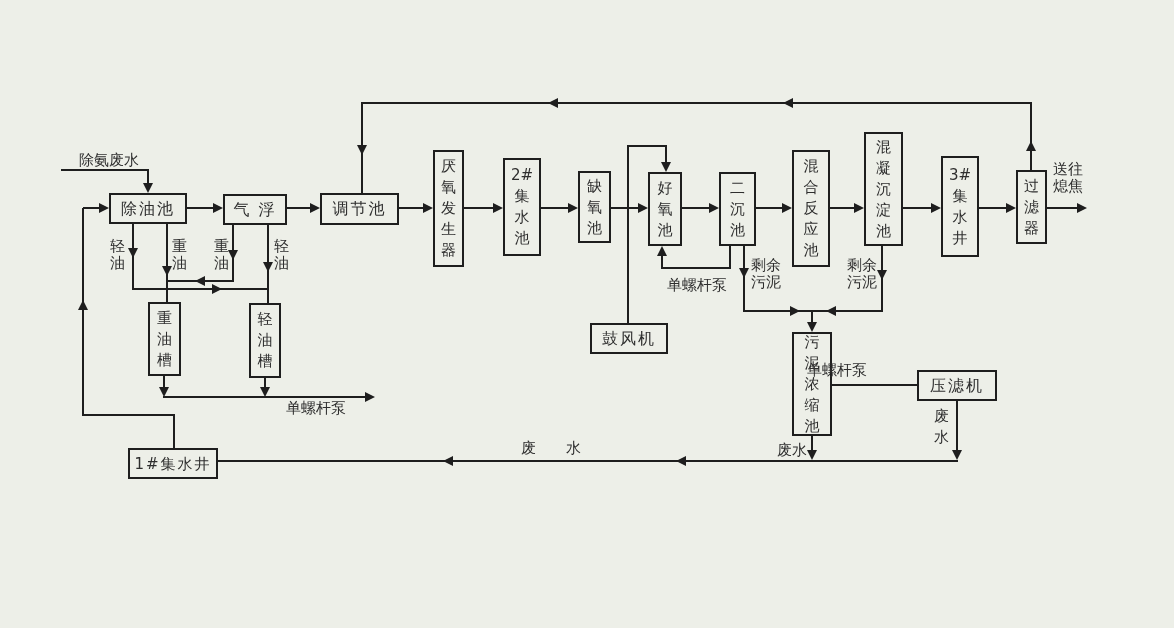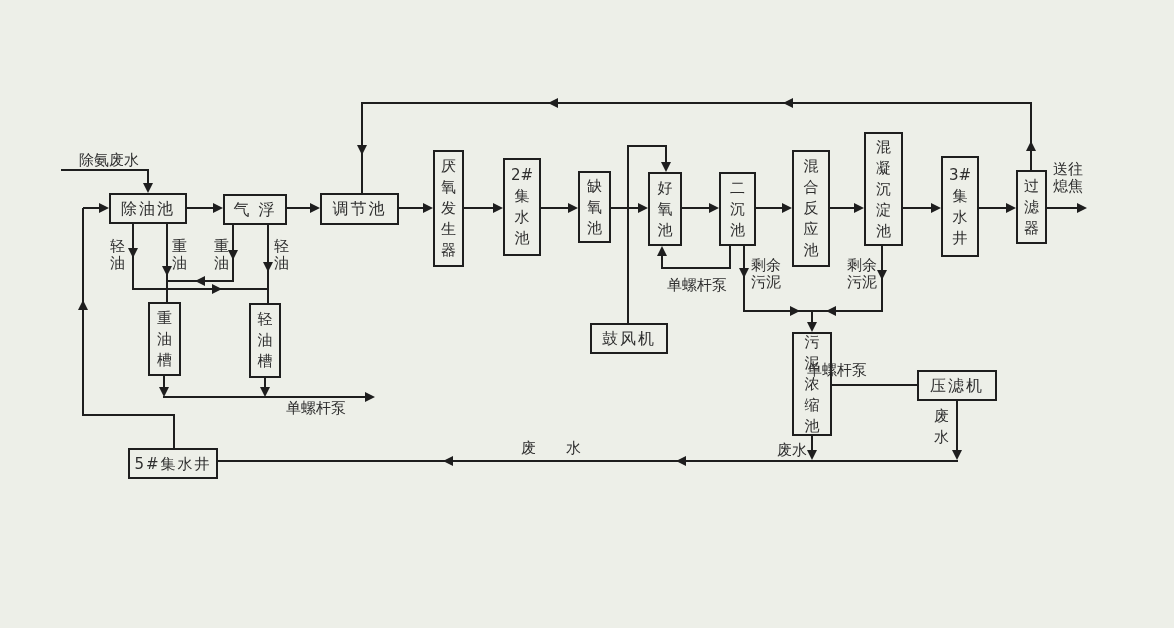--- a/index.html
+++ b/index.html
@@ -156,21 +156,21 @@
 井</div>
   <div class="box" style="left:1016px;top:170px;width:31px;height:74px">过
 滤
 器</div>
   <div class="box" style="left:148px;top:302px;width:33px;height:74px">重
 油
 槽</div>
   <div class="box" style="left:249px;top:303px;width:32px;height:75px">轻
 油
 槽</div>
-  <div class="box h" style="left:128px;top:448px;width:90px;height:31px;font-size:15px">5#集水井</div>
+  <div class="box h" style="left:128px;top:448px;width:90px;height:31px;font-size:15px">1#集水井</div>
   <div class="box h" style="left:590px;top:323px;width:78px;height:31px">鼓风机</div>
   <div class="box" style="left:792px;top:332px;width:40px;height:104px">污
 泥
 浓
 缩
 池</div>
   <div class="box h" style="left:917px;top:370px;width:80px;height:31px">压滤机</div>
 
   <div class="lbl" style="left:79px;top:152px">除氨废水</div>
   <div class="lbl" style="left:110px;top:238px">轻

